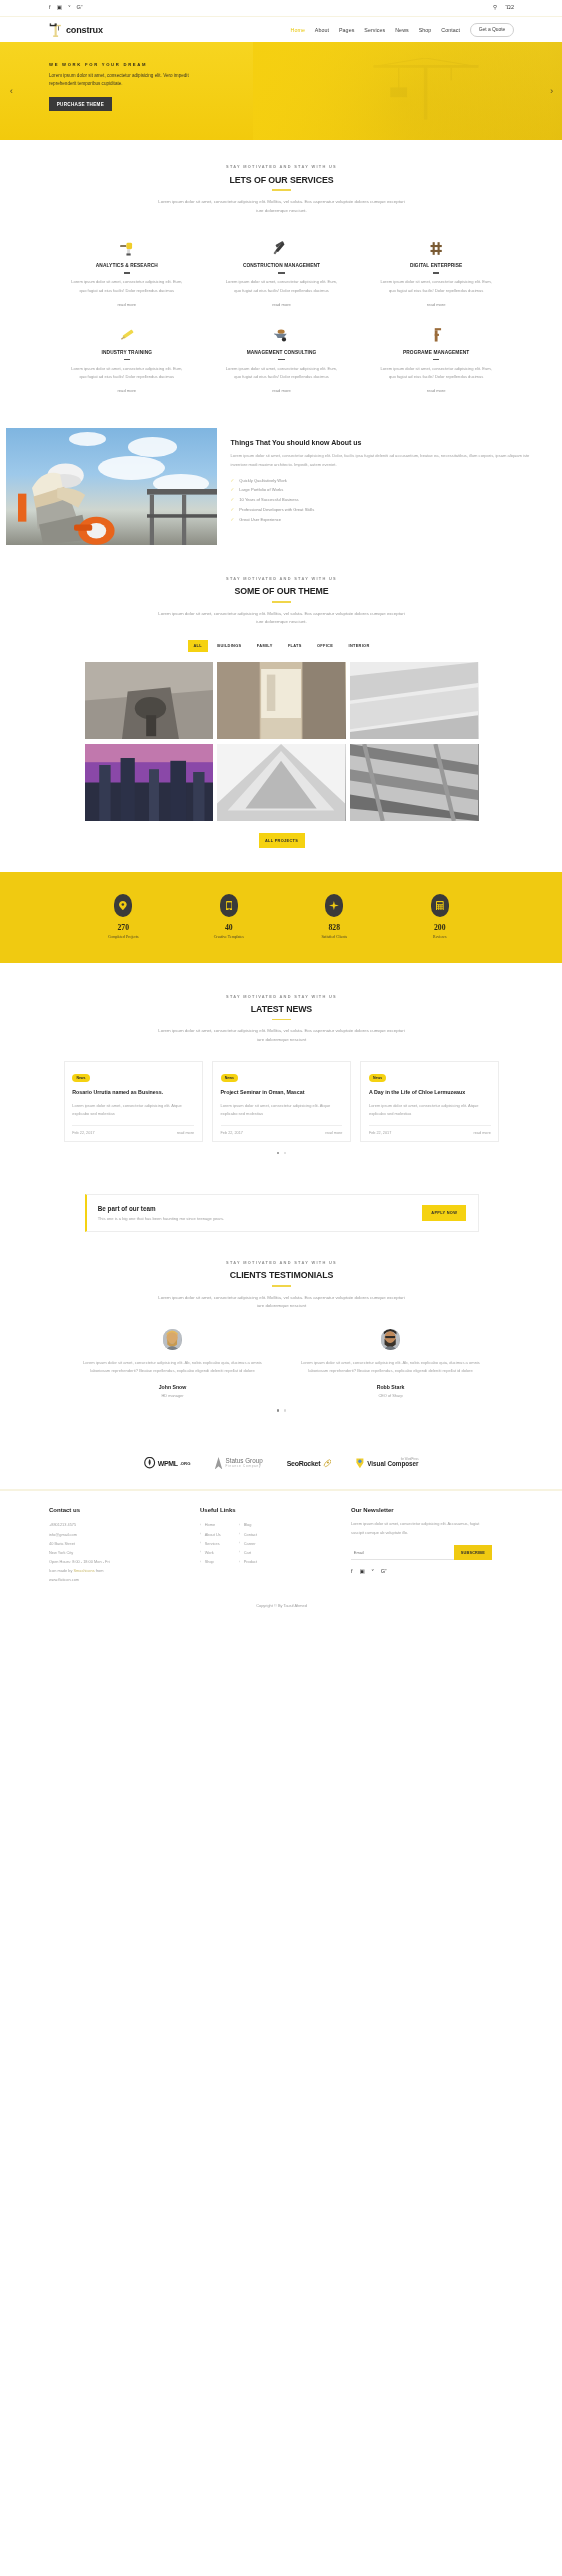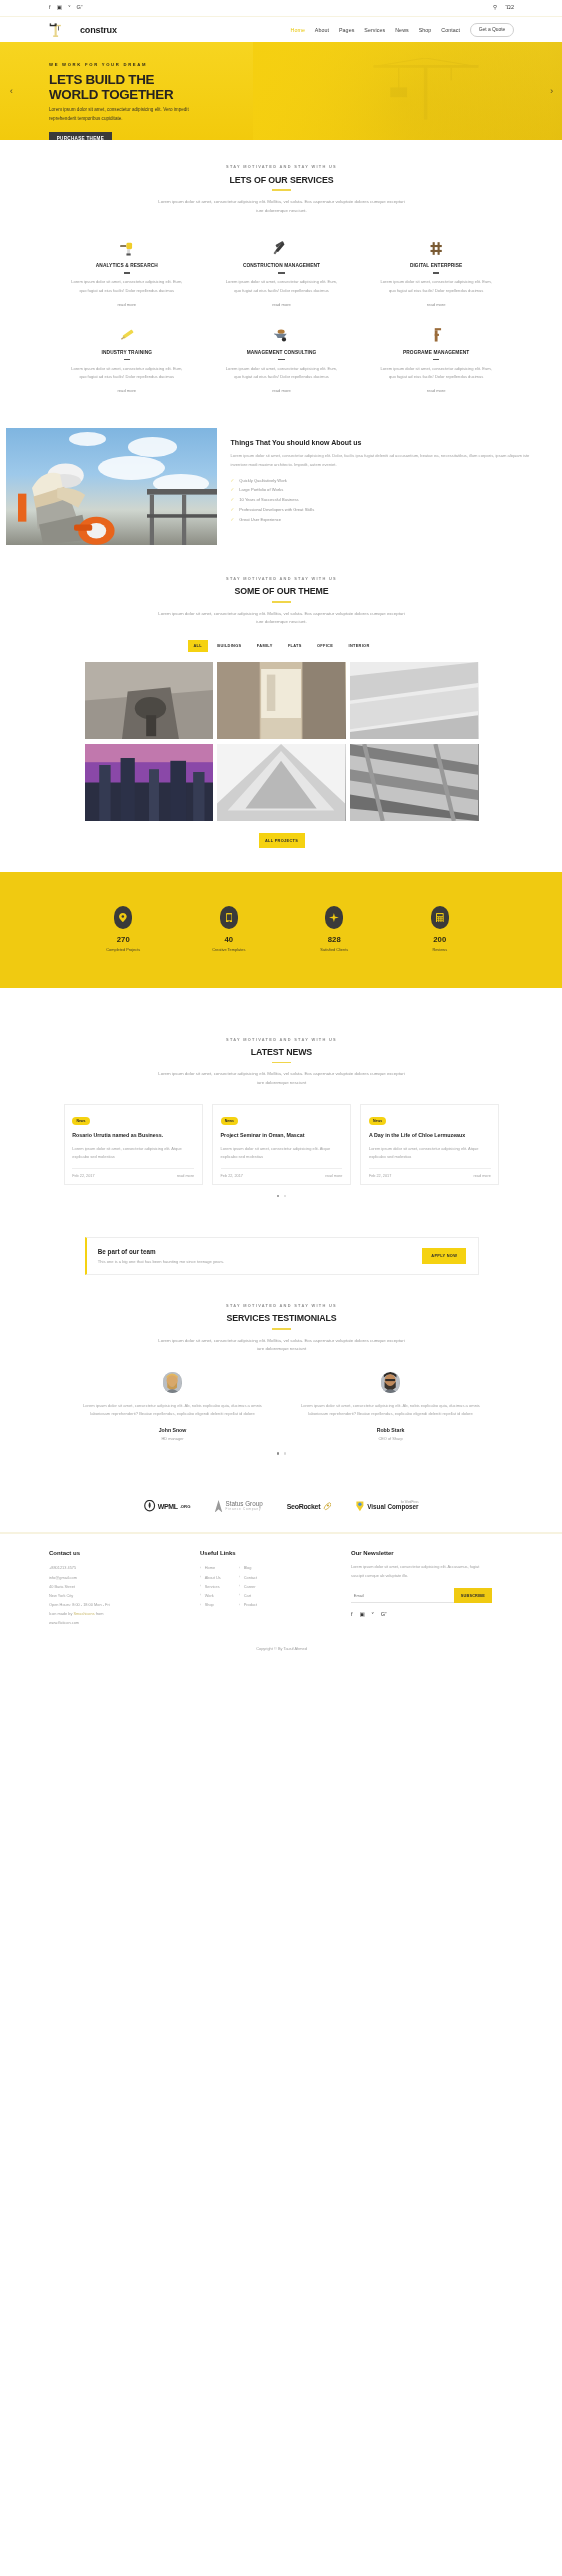--- a/index.html
+++ b/index.html
@@ -23,21 +23,21 @@
   .topbar .social span, .topbar .right span {
     font-size: 5.6px; color: #3a3a3a; line-height: 1; cursor: pointer;
   }
   .topbar .right { margin-left: auto; display: flex; gap: 8.4px; align-items: center; }
 
   
   .header {
     height: 25px; display: flex; align-items: center;
     padding: 0 49px; background: #fff;
   }
-  .brand { display: flex; align-items: center; gap: 17px; }
+  .brand { display: flex; align-items: center; gap: 3px; }
   .brand-logo { width: 14px; height: 15.5px; position: relative; }
   .brand-name { font-size: 9.1px; font-weight: bold; letter-spacing: -0.2px; color: #1f1f1f; }
   .nav { margin-left: auto; display: flex; align-items: center; gap: 9.8px; }
   .nav a { font-size: 5.3px; color: #3b3b3b; text-decoration: none; letter-spacing: 0.1px; }
   .nav a.active { color: #e9c70c; }
   .quote-btn {
     font-size: 4.9px; border: 0.7px solid #cfcfcf; border-radius: 14px;
     padding: 3.5px 7.7px; color: #3b3b3b; white-space: nowrap;
   }
 
@@ -138,21 +138,21 @@
   .tile.t4 { background: linear-gradient(180deg,#7b3fa0 0%,#c06ba6 35%,#3b3f57 62%,#1c2030 100%); }
   .tile.t5 { background: linear-gradient(160deg,#f2f2f2 0%,#d6d6d6 40%,#9a9a9a 100%); }
   .tile.t6 { background: linear-gradient(140deg,#d8d8d8 0%,#aeaeae 35%,#6e6e6e 100%); }
   .allprojects {
     display:block; width: 46px; margin: 12.7px auto 0; background: #f5d211; color:#2b2b2b;
     font-size: 3.9px; font-weight:bold; letter-spacing:0.3px; text-align:center; padding: 4.9px 0;
   }
 
   
   .counters { background: #f0ca11; padding: 18.3px 0 19.7px; }
-  .counters-inner { display: flex; width: 422px; margin: 16px auto; }
+  .counters-inner { display: flex; width: 422px; margin: 4px auto; font-family: Liberation Serif, serif; }
   .cnt { flex: 1; text-align: center; }
   .cnt-ico {
     width: 18.3px; height: 22.5px; border-radius: 50%/46%; background: #3a3a3a; margin: 0 auto 6.3px;
     display:flex; align-items:center; justify-content:center; color: #f0ca11; font-size: 7px;
   }
   .cnt-num { font-size: 7.7px; font-weight: bold; color: #2e2a16; margin-bottom: 2.8px; }
   .cnt-lbl { font-size: 3.9px; color: #4b4428; }
 
   
   .news-grid { display: flex; gap: 9.1px; width: 436px; margin: 15.5px auto 0; }
@@ -283,24 +283,20 @@
         <rect x="55" y="14" width="2" height="30" fill="#b99a13"></rect>
         <rect x="130" y="14" width="2" height="18" fill="#b99a13"></rect>
         <path d="M20 12 L94 0 L168 12 Z" fill="none" stroke="#b99a13" stroke-width="1.5"></path>
         <rect x="44" y="42" width="24" height="14" fill="#a98f12"></rect>
       </svg>
     </span>
     <span class="hero-arrow left">‹</span>
     <span class="hero-arrow right">›</span>
     <div class="hero-inner">
       <div class="hero-kicker">WE WORK FOR YOUR DREAM</div>
-      <div class="hero-title">
-        <div>LETS BUILD THE</div>
-        <div>WORLD TOGETHER</div>
-      </div>
       <div class="hero-text">Lorem ipsum dolor sit amet, consectetur adipisicing elit. Vero impedit reprehenderit temporibus cupiditate.</div>
       <span class="hero-cta">PURCHASE THEME</span>
     </div>
   </div>
 
   <div class="sec">
     <div class="sec-head">
       <div class="sec-kicker">STAY MOTIVATED AND STAY WITH US</div>
       <div class="sec-title">LETS OF OUR SERVICES</div>
       <div class="sec-rule"></div>
@@ -586,21 +582,21 @@
                 <rect x="7.8" y="11.4" width="1.8" height="1.4"></rect>
               </g>
             </svg>
         </div>
         <div class="cnt-num">200</div>
         <div class="cnt-lbl">Reviews</div>
       </div>
     </div>
   </div>
 
-  <div class="sec" style="padding-top:49px;">
+  <div class="sec" style="padding-top:31px;">
     <div class="sec-head">
       <div class="sec-kicker">STAY MOTIVATED AND STAY WITH US</div>
       <div class="sec-title">LATEST NEWS</div>
       <div class="sec-rule"></div>
       <div class="sec-sub">Lorem ipsum dolor sit amet, consectetur adipisicing elit. Mollitia, vel soluta. Eos aspernatur voluptate dolores cumque excepturi iure doloremque nesciunt</div>
     </div>
 
     <div class="news-grid">
       <div class="news-card">
         <span class="news-badge">News</span>
@@ -646,21 +642,21 @@
         <h3>Be part of our team</h3>
         <p>This one is a big one that has been haunting me since teenage years.</p>
       </div>
       <span class="applybtn">APPLY NOW</span>
     </div>
   </div>
 
   <div class="sec" style="padding-top:7px;">
     <div class="sec-head">
       <div class="sec-kicker">STAY MOTIVATED AND STAY WITH US</div>
-      <div class="sec-title">SERVICES TESTIMONIALS</div>
+      <div class="sec-title">CLIENTS TESTIMONIALS</div>
       <div class="sec-rule"></div>
       <div class="sec-sub">Lorem ipsum dolor sit amet, consectetur adipisicing elit. Mollitia, vel soluta. Eos aspernatur voluptate dolores cumque excepturi iure doloremque nesciunt</div>
     </div>
 
     <div class="tst-grid">
       <div class="tst">
         <div class="tst-av">
           <svg width="18.3" height="21" viewBox="0 0 26 30">
             <rect width="26" height="30" fill="#b9bec4"></rect>
             <ellipse cx="13" cy="12" rx="8" ry="9" fill="#d8a86a"></ellipse>

